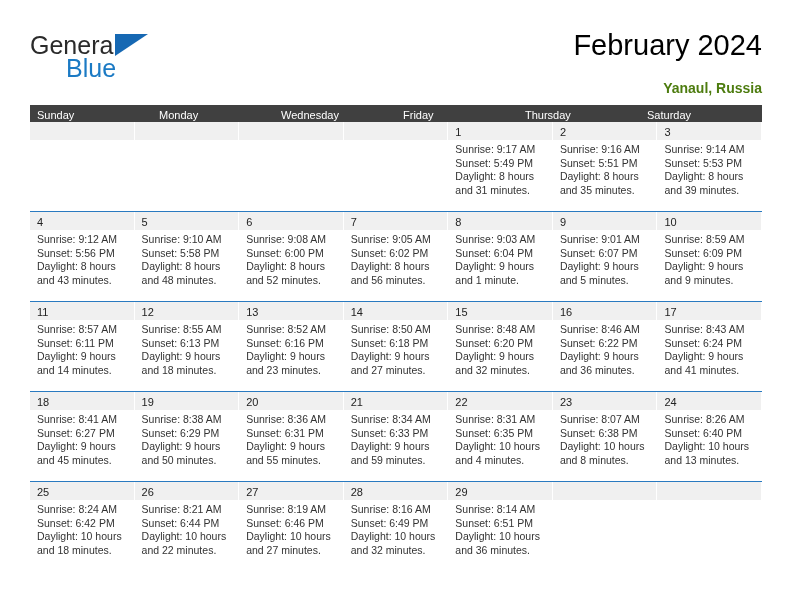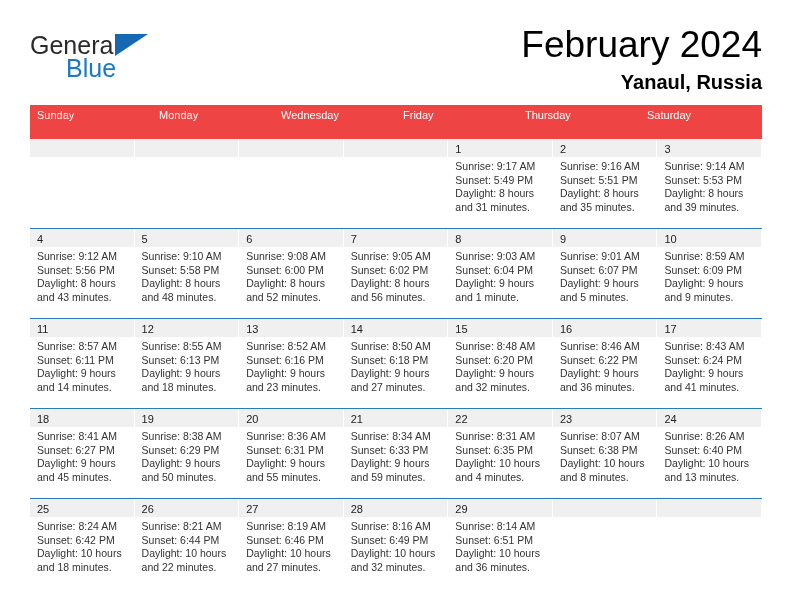--- a/index.html
+++ b/index.html
@@ -62,44 +62,44 @@
     display: block;
     margin-top: -3px;
   }
   .title-block {
     position: absolute;
     right: 0;
     top: 0;
     text-align: right;
   }
   .cal-title {
-    font-size: 37px;
+    font-size: 29px;
     color: #000000;
     line-height: 34px;
     font-weight: 400;
   }
   .cal-subtitle {
-    font-size: 20px;
-    color: #000000;
+    font-size: 14px;
+    color: #4d7c0f;
     font-weight: bold;
     line-height: 20px;
-    margin-top: 10px;
+    margin-top: 16px;
   }
 
   
   .calendar {
     position: absolute;
     left: 30px;
     top: 105px;
     width: 732px;
   }
   .weekdays {
     display: flex;
-    background: #ef4444;
-    height: 34px;
+    background: #404040;
+    height: 17px;
   }
   .weekday {
     flex: 1 1 0;
     color: #ffffff;
     font-size: 11px;
     line-height: 21px;
     padding-left: 7px;
     box-sizing: border-box;
     white-space: nowrap;
   }

